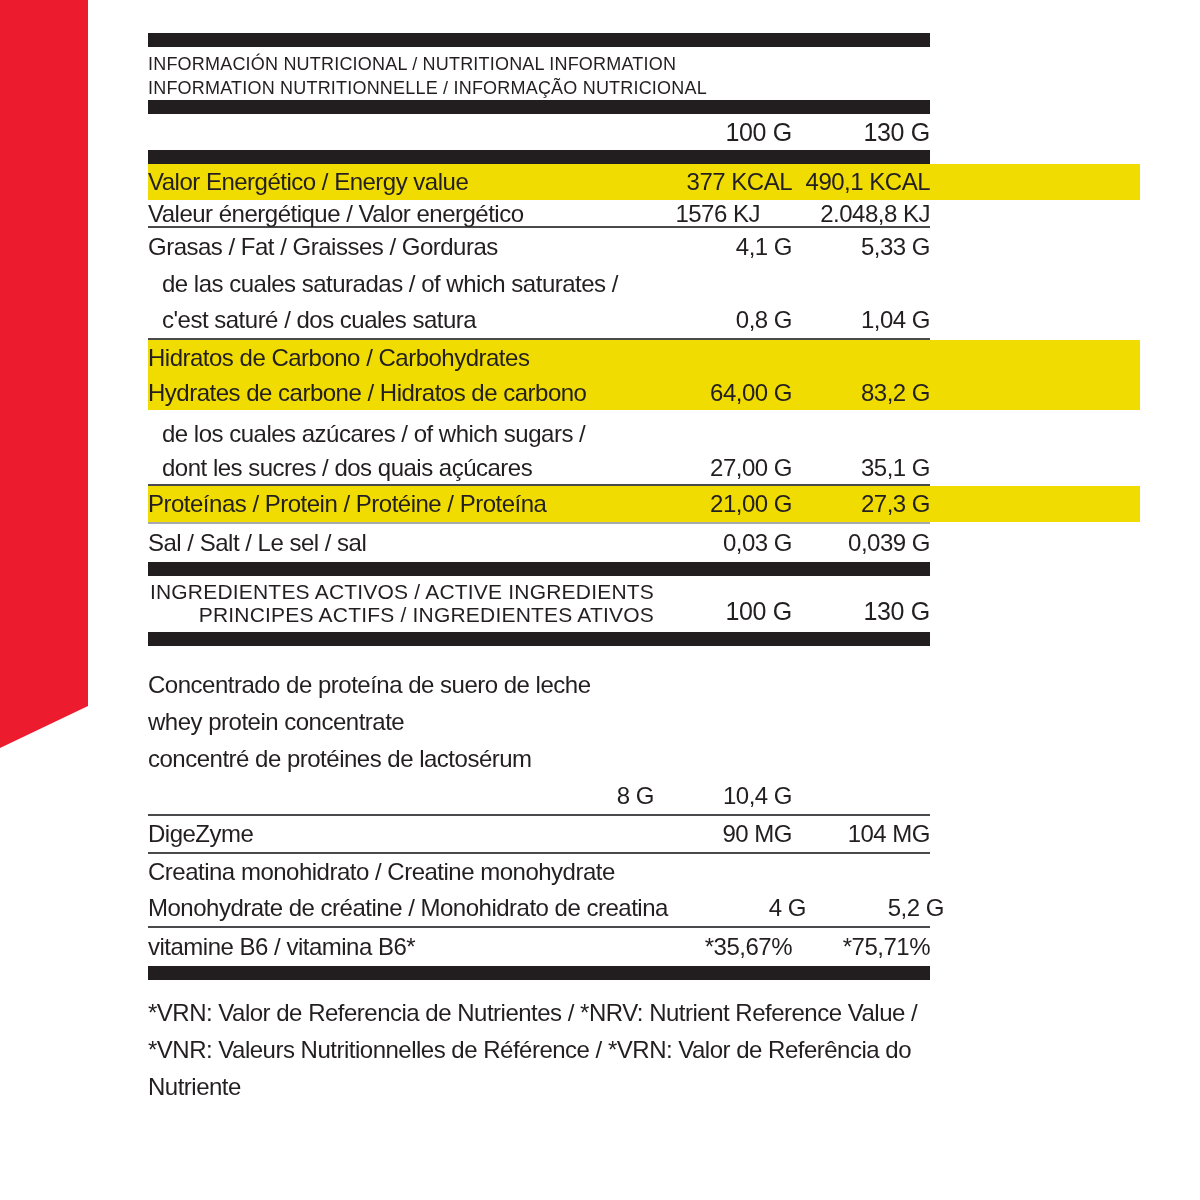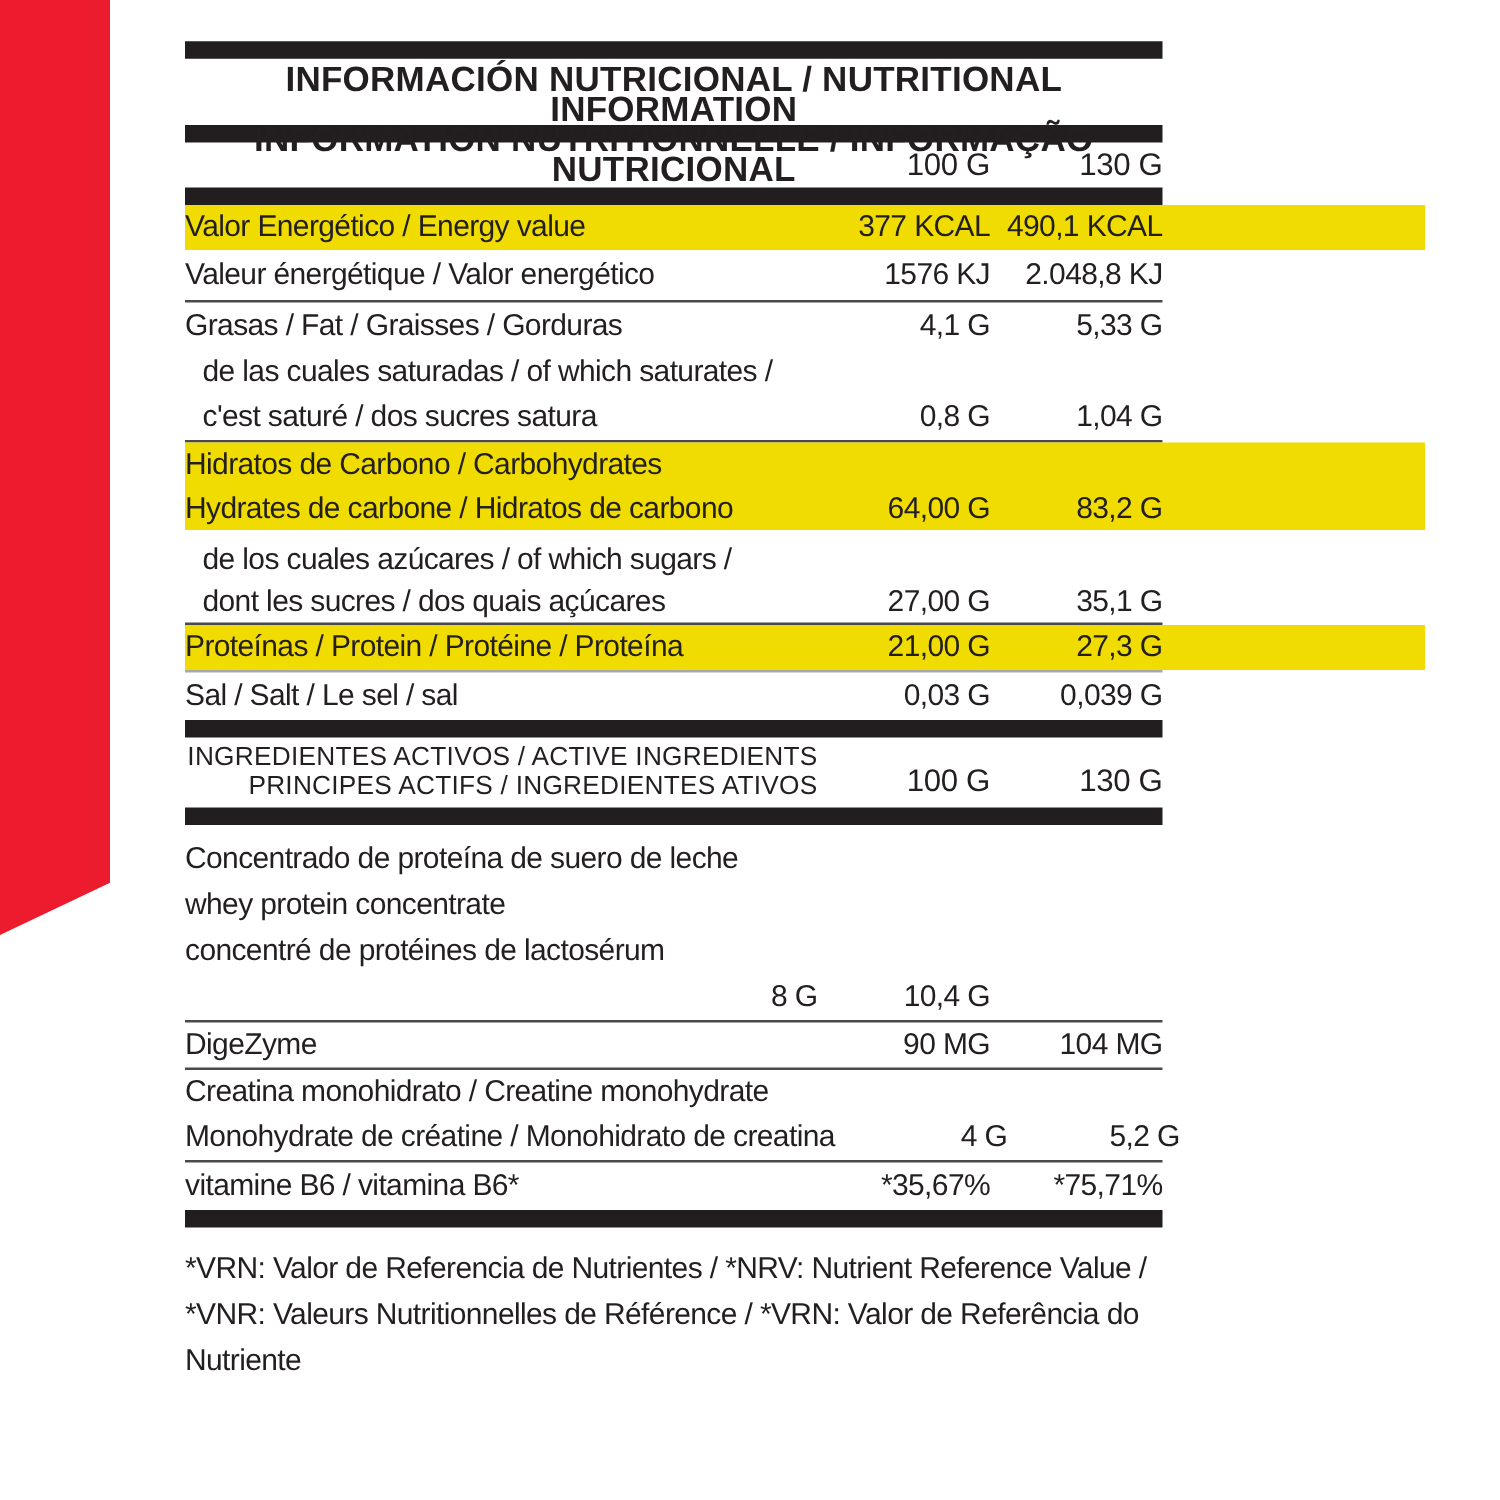--- a/index.html
+++ b/index.html
@@ -18,36 +18,35 @@
     clip-path: polygon(0 0, 100% 0, 100% 94.4%, 0 100%);
   }
   .label-body {
     position: absolute; left: 148px; top: 0;
     width: 782px;
   }
   .bar { height: 14px; background: #221e1f; }
   .bar-top { margin-top: 33px; }
   .title {
     margin-top: 5px; height: 48px;
-    font-weight: bold; font-size: 28px; line-height: 24px;
+    font-weight: normal; font-size: 18px; line-height: 24px;
     letter-spacing: 0.2px;
-    text-align: center;
   }
   .row {
     display: grid;
     grid-template-columns: 1fr 138px 138px;
     align-items: center;
     height: 36px;
     font-size: 24px;
     letter-spacing: -0.5px;
     white-space: nowrap;
   }
   .row > * { position: relative; z-index: 1; }
   .row .v1, .row .v2 { text-align: right; }
-  .row.t40 { height: 40px; }
+  .row.t40 { height: 26px; gap: 32px; }
   .row.t38 { height: 38px; }
   .row.t32 { height: 32px; }
   .row.mt6 { margin-top: 6px; }
   .indent .lab { padding-left: 14px; }
   .colhead { font-size: 25px; letter-spacing: -0.3px; }
   .hl { position: relative; }
   .hl::before {
     content: ""; position: absolute;
     left: 0; right: -210px; top: 0; bottom: 0;
     background: #F0DC00; z-index: 0;
@@ -62,21 +61,21 @@
   .rule { height: 2px; background: #4a4a4c; }
   .rule.light { background: #a7a9ac; }
   .ing-header {
     display: grid;
     grid-template-columns: 1fr 138px 138px;
     align-items: end;
     height: 56px; padding-bottom: 6px; box-sizing: border-box;
   }
   .ing-title { font-weight: normal; font-size: 21px; line-height: 23px; letter-spacing: 0.2px; text-align: right; }
   .ing-header .v1, .ing-header .v2 { text-align: right; font-size: 25px; letter-spacing: -0.3px; }
-  .group-gap { padding-top: 8px; }
+  .group-gap { padding-top: 20px; }
   .grow { height: 37px; }
   .footer {
     margin-top: 14px;
     font-size: 24px; line-height: 37px;
     letter-spacing: -0.5px;
     white-space: nowrap;
     width: 900px;
   }
 </style>
 </head>
@@ -123,21 +122,21 @@
       <div class="v2">5,33 G</div>
     </div>
 
     <div class="row indent">
       <div class="lab">de las cuales saturadas / of which saturates /</div>
       <div class="v1"></div>
       <div class="v2"></div>
     </div>
 
     <div class="row indent">
-      <div class="lab">c'est saturé / dos sucres satura</div>
+      <div class="lab">c'est saturé / dos cuales satura</div>
       <div class="v1">0,8 G</div>
       <div class="v2">1,04 G</div>
     </div>
 
     <div class="rule"></div>
 
     <div class="hlband">
       <div class="row">
         <div class="lab">Hidratos de Carbono / Carbohydrates</div>
         <div class="v1"></div>

